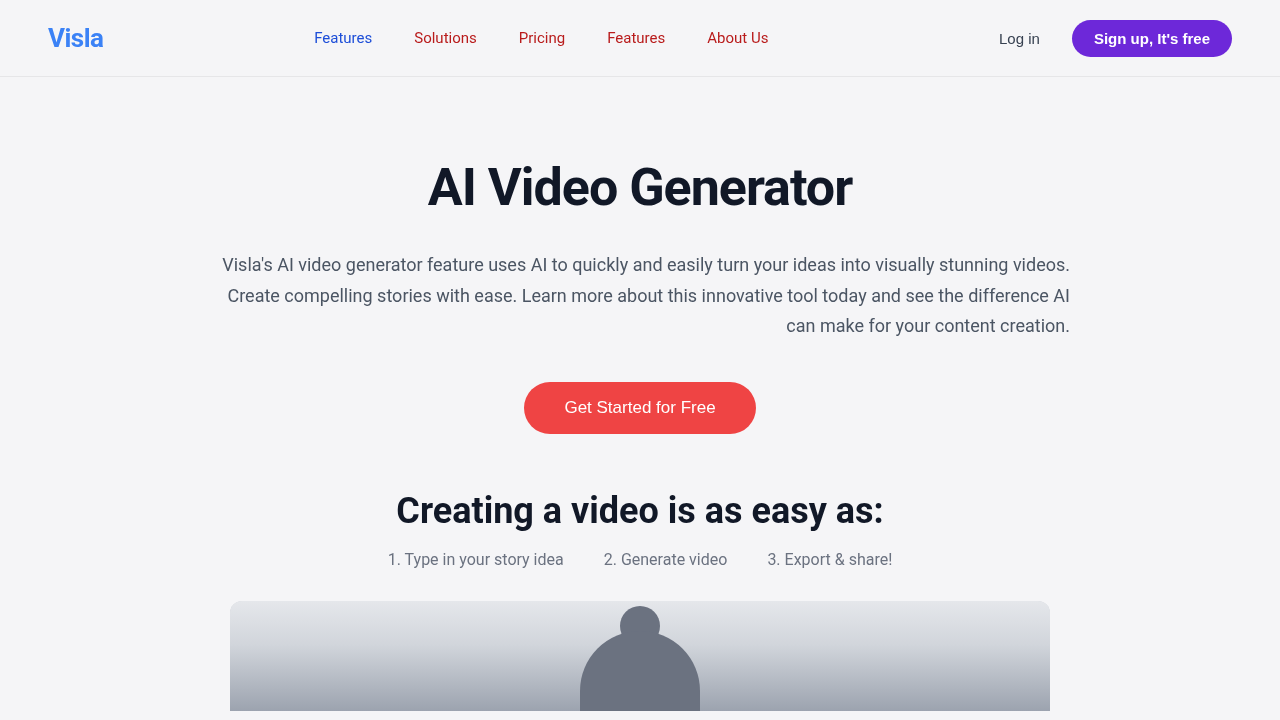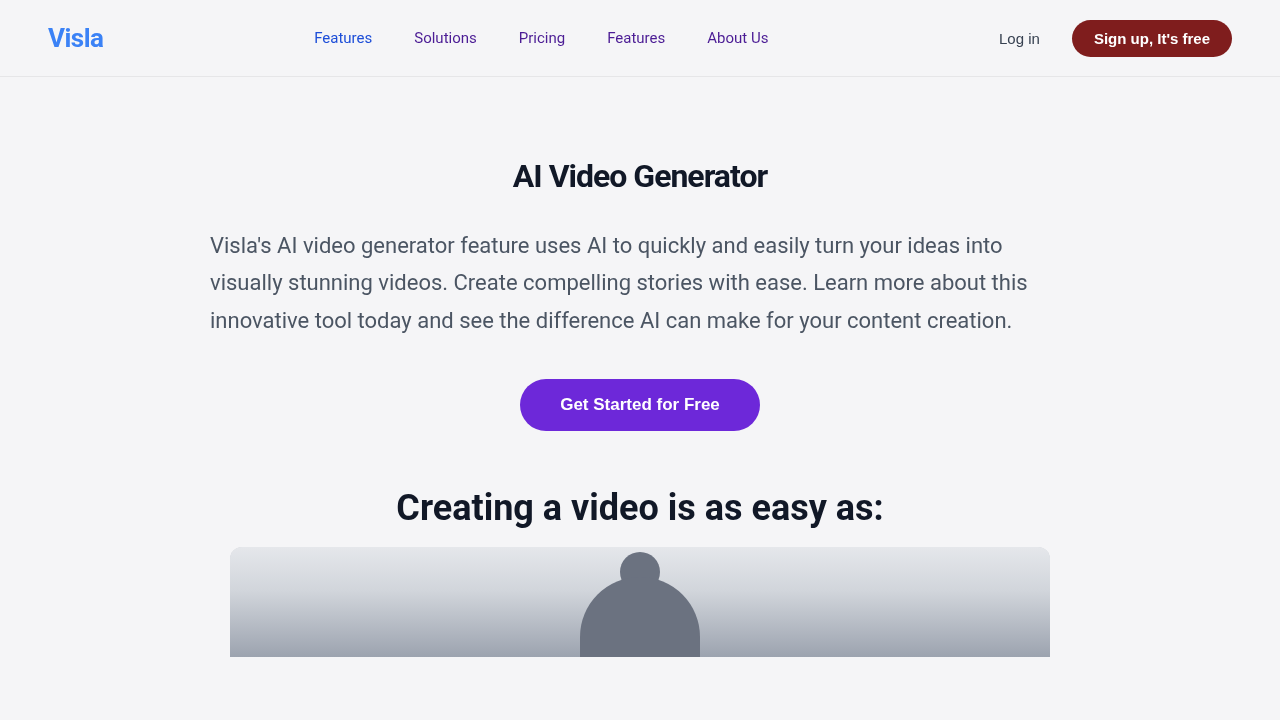--- a/index.html
+++ b/index.html
@@ -41,21 +41,21 @@
 
     .nav-links {
       display: flex;
       align-items: center;
       gap: 10px;
     }
 
     .nav-link {
       padding: 8px 16px;
       font-size: 15px;
-      color: #4c1d95;
+      color: #b91c1c;
       text-decoration: none;
       border-radius: 6px;
       cursor: pointer;
     }
 
     .nav-link.active {
       color: #1d4ed8;
     }
 
     .nav-actions {
@@ -72,58 +72,58 @@
       border: none;
       cursor: pointer;
       border-radius: 6px;
     }
 
     .btn-signup {
       padding: 10px 22px;
       font-size: 15px;
       font-weight: 600;
       color: #fff;
-      background-color: #7f1d1d;
+      background-color: #6d28d9;
       border: none;
       border-radius: 50px;
       cursor: pointer;
     }
 
     
     main {
       display: flex;
       flex-direction: column;
       align-items: center;
       padding: 80px 48px 40px;
     }
 
     .hero-title {
-      font-size: 32px;
+      font-size: 52px;
       font-weight: 700;
       color: #111827;
       text-align: right;
       margin-bottom: 32px;
       letter-spacing: -1px;
     }
 
     .hero-description {
-      font-size: 22px;
+      font-size: 18px;
       color: #4b5563;
-      text-align: left;
+      text-align: right;
       max-width: 860px;
       line-height: 1.7;
       margin-bottom: 40px;
     }
 
     .btn-cta {
       padding: 16px 40px;
       font-size: 17px;
-      font-weight: 700;
+      font-weight: 400;
       color: #fff;
-      background-color: #6d28d9;
+      background-color: #ef4444;
       border: none;
       border-radius: 50px;
       cursor: pointer;
       margin-bottom: 56px;
     }
 
     .steps-title {
       font-size: 36px;
       font-weight: 700;
       color: #111827;
@@ -208,17 +208,22 @@
 
 <main>
   <h1 class="hero-title">AI Video Generator</h1>
 
   <p class="hero-description">Visla's AI video generator feature uses AI to quickly and easily turn your ideas into visually stunning videos. Create compelling stories with ease. Learn more about this innovative tool today and see the difference AI can make for your content creation.</p>
 
   <button class="btn-cta">Get Started for Free</button>
 
   <h2 class="steps-title">Creating a video is as easy as:</h2>
 
+  <div class="steps-list">
+    <span class="step-item">1. Type in your story idea</span>
+    <span class="step-item">2. Generate video</span>
+    <span class="step-item">3. Export &amp; share!</span>
+  </div>
 
   <div class="video-preview">
     <div class="video-person"></div>
   </div>
 </main>
 
 </body></html>

